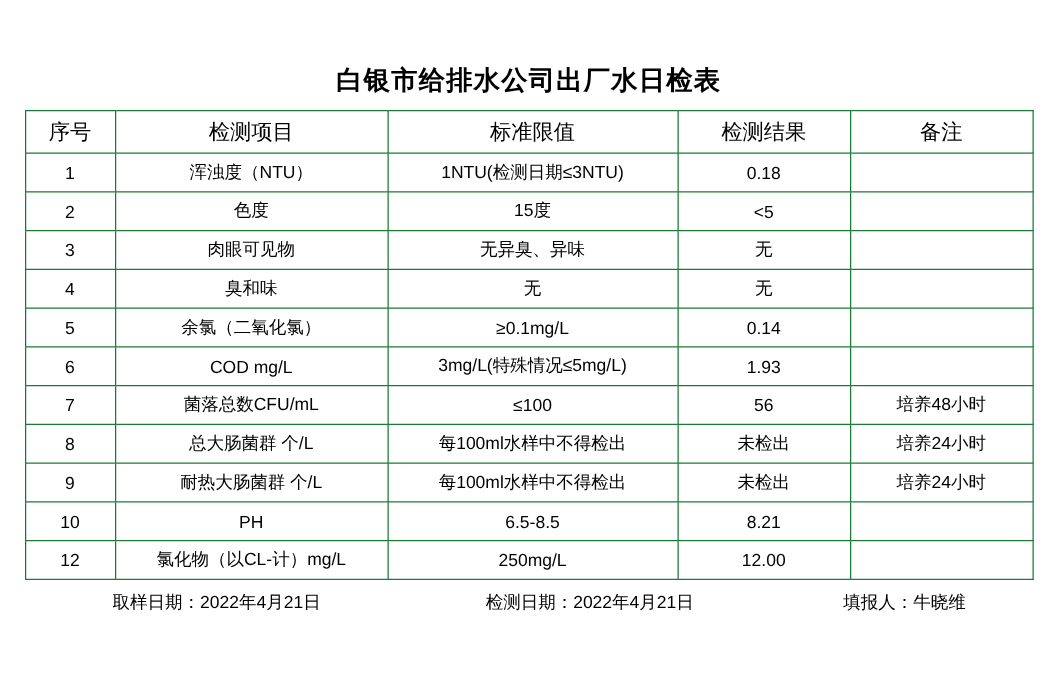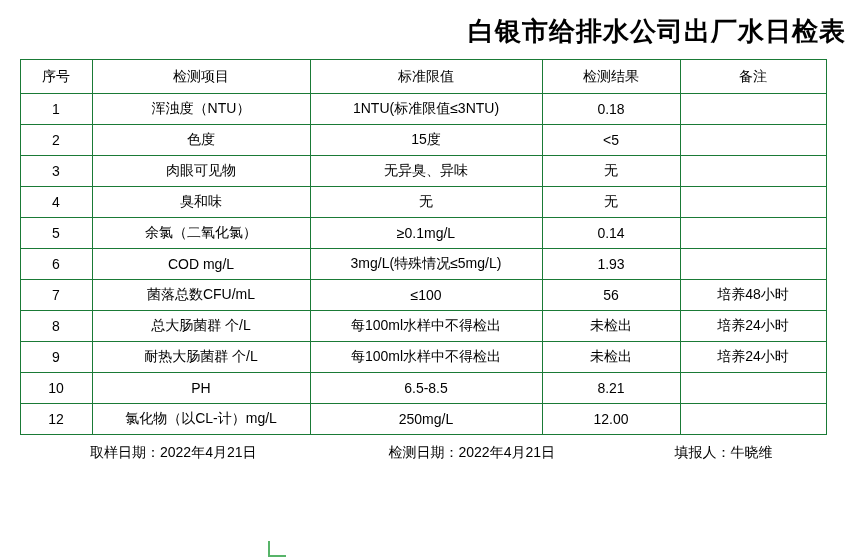--- a/index.html
+++ b/index.html
@@ -15,46 +15,47 @@
     position: relative;
     overflow: hidden;
   }
   .page {
     width: 846px;
     height: 557px;
     position: relative;
     box-sizing: border-box;
   }
   .doc-title {
-    text-align: right;
-    font-size: 26px;
+    text-align: center;
+    font-size: 21px;
     font-weight: 700;
     letter-spacing: 1px;
     padding-top: 14px;
     padding-bottom: 10px;
     font-family: "Liberation Sans", sans-serif;
+    margin-top: 36px;
   }
   table.report {
     border-collapse: collapse;
     margin: 0 auto;
     width: 806px;
     table-layout: fixed;
   }
   table.report th, table.report td {
     border: 1px solid #1a7a36;
     height: 31px;
     text-align: center;
     vertical-align: middle;
     font-size: 14px;
     font-weight: normal;
     padding: 0 2px;
     box-sizing: border-box;
   }
   table.report th {
-    font-size: 14px;
+    font-size: 17px;
     height: 34px;
   }
   col.c-no { width: 72px; }
   col.c-item { width: 218px; }
   col.c-limit { width: 232px; }
   col.c-result { width: 138px; }
   col.c-note { width: 146px; }
 
   .cell-item { font-size: 14px; }
   .cell-limit { font-size: 13px; }
@@ -104,21 +105,21 @@
         <th>检测项目</th>
         <th>标准限值</th>
         <th>检测结果</th>
         <th>备注</th>
       </tr>
     </thead>
     <tbody>
       <tr>
         <td class="cell-no">1</td>
         <td class="cell-item">浑浊度（NTU）</td>
-        <td class="cell-limit">1NTU(标准限值≤3NTU)</td>
+        <td class="cell-limit">1NTU(检测日期≤3NTU)</td>
         <td class="cell-result">0.18</td>
         <td class="cell-note"></td>
       </tr>
       <tr>
         <td class="cell-no">2</td>
         <td class="cell-item">色度</td>
         <td class="cell-limit">15度</td>
         <td class="cell-result">&lt;5</td>
         <td class="cell-note"></td>
       </tr>

